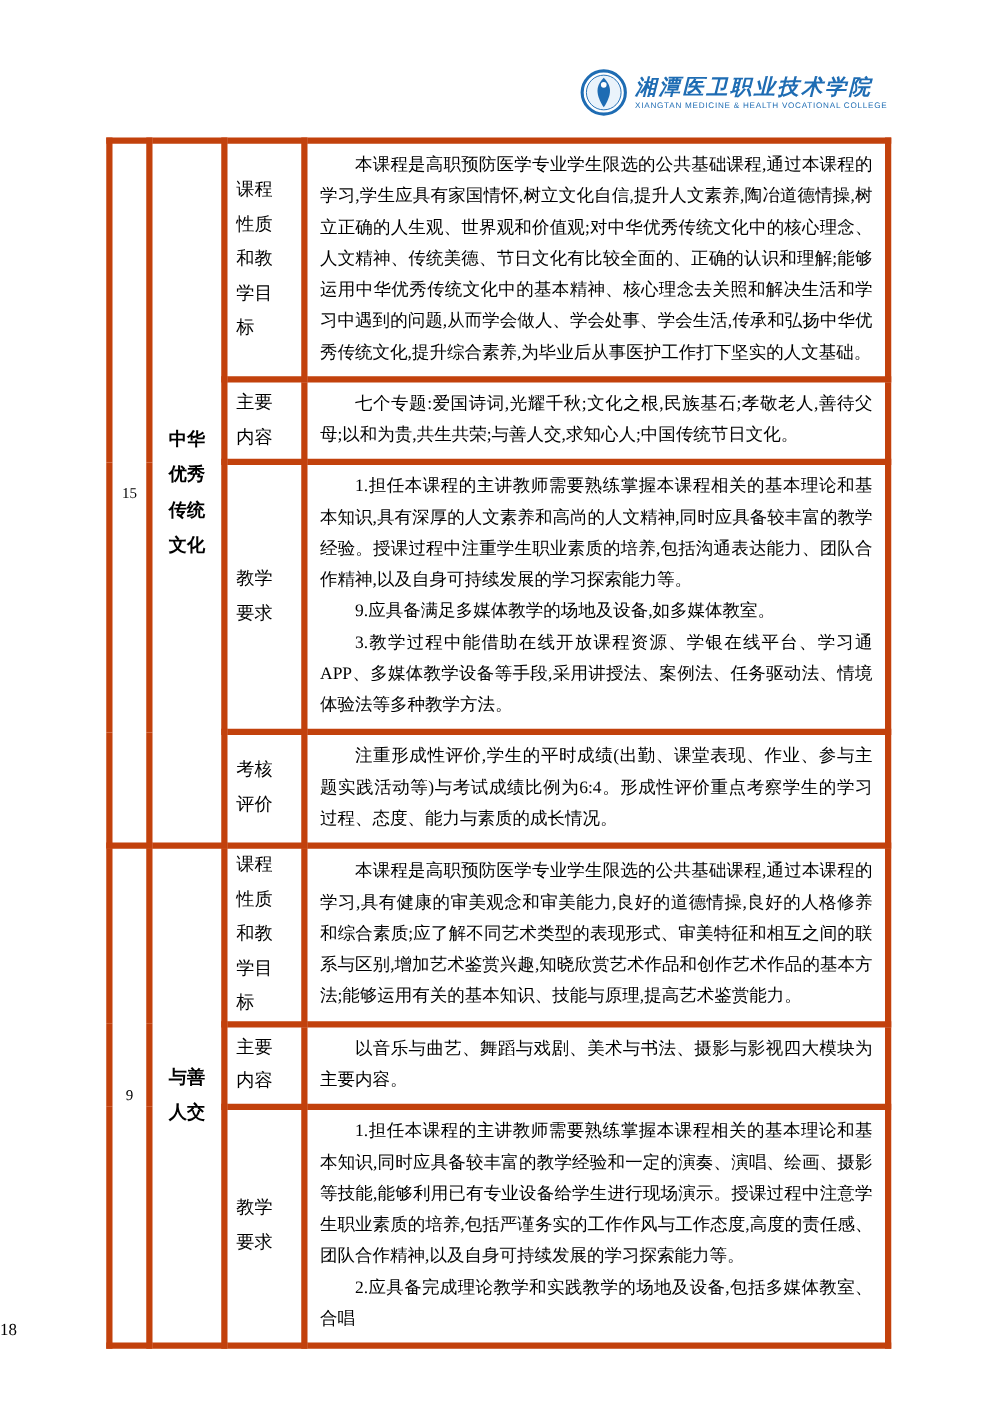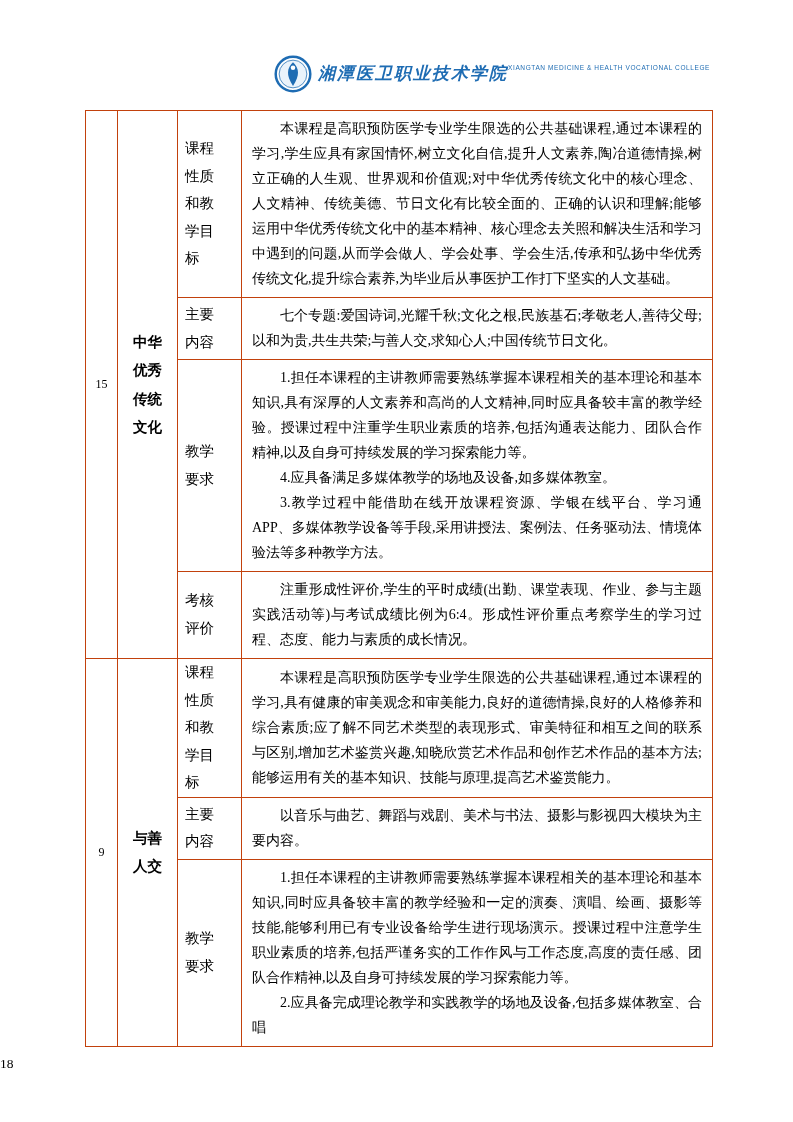--- a/index.html
+++ b/index.html
@@ -11,37 +11,37 @@
     font-family:"Liberation Serif","DejaVu Serif",serif;
     color:#000;
     overflow:hidden;
   }
   
   .logo {
     position:absolute; top:55px; right:83px;
     display:flex; align-items:center; gap:6px;
   }
   .logo-emblem svg { width:38px; height:38px; display:block; }
-  .logo-text-block { display:flex; flex-direction:row; justify-content:flex-end; }
+  .logo-text-block { display:flex; flex-direction:column; justify-content:flex-end; }
   .logo-name {
     font-size:17px; font-weight:bold; color:#1e6cb3;
     letter-spacing:2px; line-height:1.2; white-space:nowrap;
     font-style:italic;
   }
   .logo-subtitle {
     font-size:6.5px; color:#1e6cb3; letter-spacing:0.6px;
     white-space:nowrap; font-family:"Liberation Sans",sans-serif;
   }
   
   .course-table {
     position:absolute; top:110px; left:85px; width:628px;
     border-collapse:collapse; table-layout:fixed;
   }
   .course-table td {
-    border:1px solid #c2410c;
+    border:5px solid #c2410c;
     vertical-align:middle;
   }
   .col-index {
     width:32px; text-align:center;
     font-size:12px; font-family:"Liberation Serif",serif;
   }
   .col-course {
     width:60px; text-align:center; font-weight:bold; font-size:14.5px;
   }
   .course-name-text { width:2em; margin:0 auto; line-height:1.95; text-align:center; }
@@ -102,21 +102,21 @@
           <td class="col-content">
             <p>七个专题:爱国诗词,光耀千秋;文化之根,民族基石;孝敬老人,善待父母;以和为贵,共生共荣;与善人交,求知心人;中国传统节日文化。</p>
           </td>
         </tr>
         <tr>
           <td class="col-label">
             <div class="label-text">教学要求</div>
           </td>
           <td class="col-content">
             <p>1.担任本课程的主讲教师需要熟练掌握本课程相关的基本理论和基本知识,具有深厚的人文素养和高尚的人文精神,同时应具备较丰富的教学经验。授课过程中注重学生职业素质的培养,包括沟通表达能力、团队合作精神,以及自身可持续发展的学习探索能力等。</p>
-            <p>4.应具备满足多媒体教学的场地及设备,如多媒体教室。</p>
+            <p>9.应具备满足多媒体教学的场地及设备,如多媒体教室。</p>
             <p>3.教学过程中能借助在线开放课程资源、学银在线平台、学习通APP、多媒体教学设备等手段,采用讲授法、案例法、任务驱动法、情境体验法等多种教学方法。</p>
           </td>
         </tr>
         <tr>
           <td class="col-label">
             <div class="label-text">考核评价</div>
           </td>
           <td class="col-content">
             <p>注重形成性评价,学生的平时成绩(出勤、课堂表现、作业、参与主题实践活动等)与考试成绩比例为6:4。形成性评价重点考察学生的学习过程、态度、能力与素质的成长情况。</p>
           </td>

